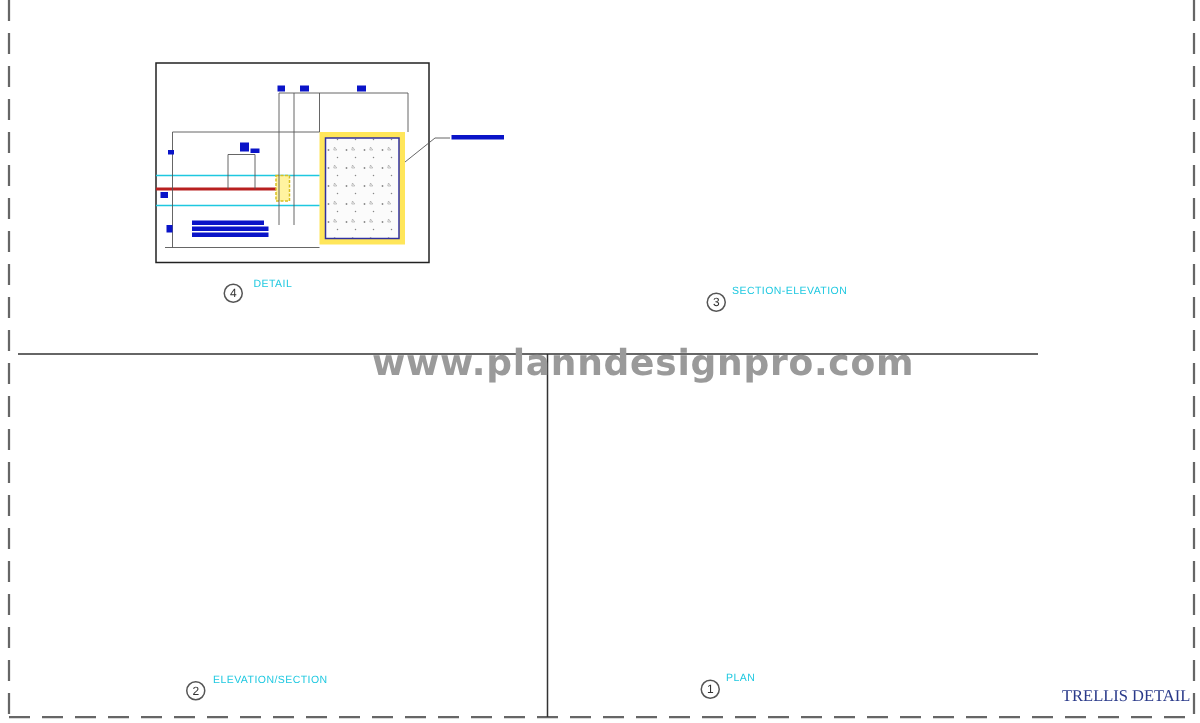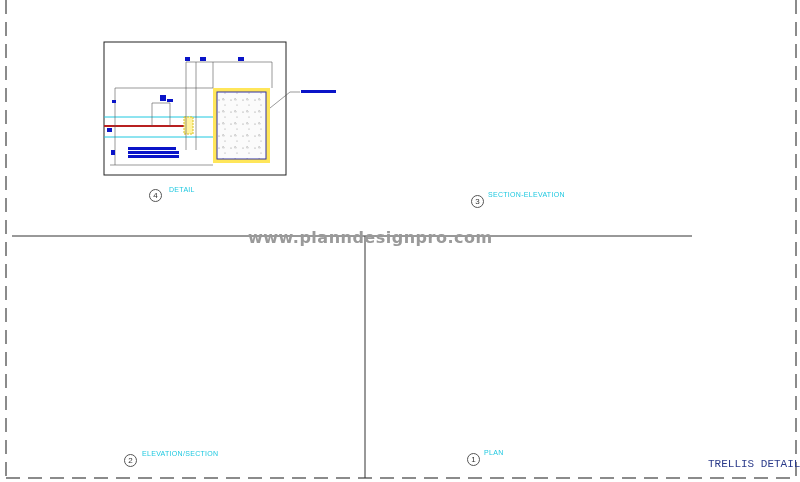--- a/index.html
+++ b/index.html
@@ -1,21 +1,21 @@
 <!DOCTYPE html>
 <html><head>
 <meta charset="utf-8">
 <style>
   html,body{margin:0;padding:0;background:#fff;}
   body{width:800px;height:482px;position:relative;overflow:hidden;font-family:"Liberation Sans",sans-serif;}
   svg{position:absolute;left:0;top:0;}
   .title-label{position:absolute;font-family:"Liberation Sans",sans-serif;font-size:7px;color:#1ec8e0;letter-spacing:0.3px;white-space:nowrap;}
   .num{position:absolute;width:11px;height:11px;border:1px solid #555;border-radius:50%;font-size:8px;line-height:11px;text-align:center;color:#333;background:#fff;font-family:"Liberation Sans",sans-serif;}
-  .watermark{position:absolute;left:248px;top:228px;font-family:"DejaVu Sans",sans-serif;font-weight:bold;font-size:16px;color:#9a9a9a;letter-spacing:0.5px;white-space:nowrap;}
-  .sheet-title{position:absolute;left:708px;top:458px;font-family:Liberation Mono, monospace;font-size:11px;color:#2a3a8a;white-space:nowrap;}
+  .watermark{position:absolute;left:248px;top:228px;font-family:"DejaVu Sans",sans-serif;font-weight:bold;font-size:24px;color:#9a9a9a;letter-spacing:0.5px;white-space:nowrap;}
+  .sheet-title{position:absolute;left:708px;top:458px;font-family:Liberation Serif, serif;font-size:11px;color:#2a3a8a;white-space:nowrap;}
 </style>
 </head>
 <body>
 
 
 
 <svg width="800" height="482" viewBox="0 0 800 482">
   <defs>
     <pattern id="soil" width="4" height="4" patternUnits="userSpaceOnUse">
       <rect width="4" height="4" fill="#f3c8c8"></rect>

